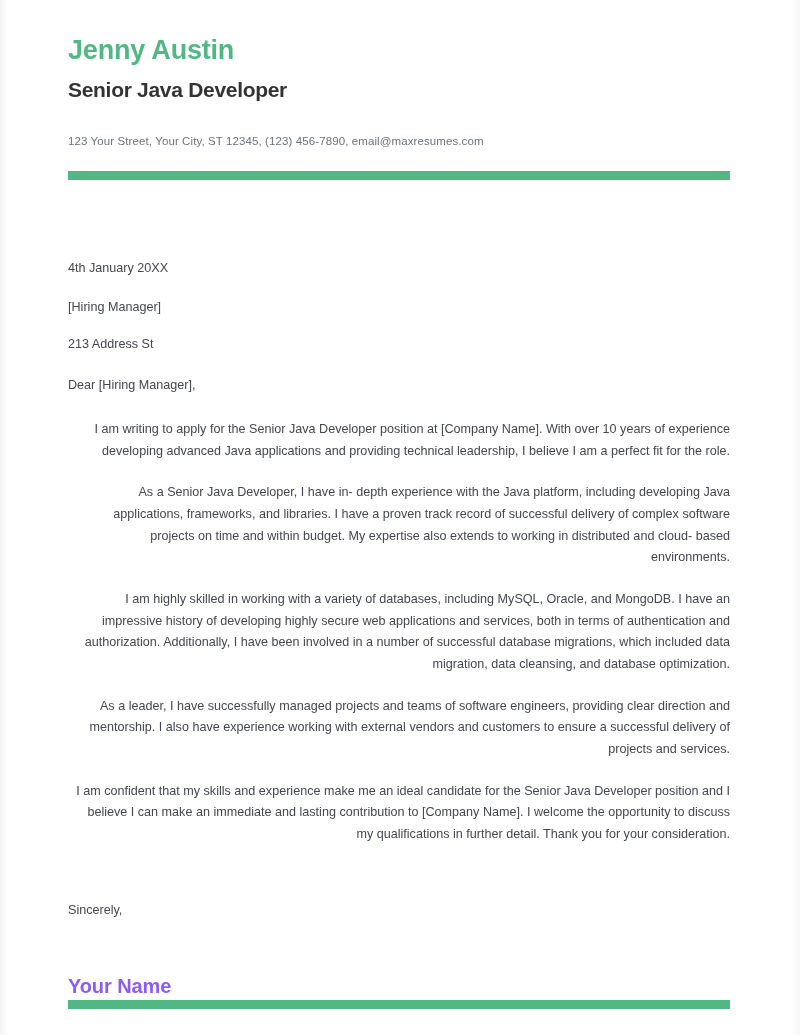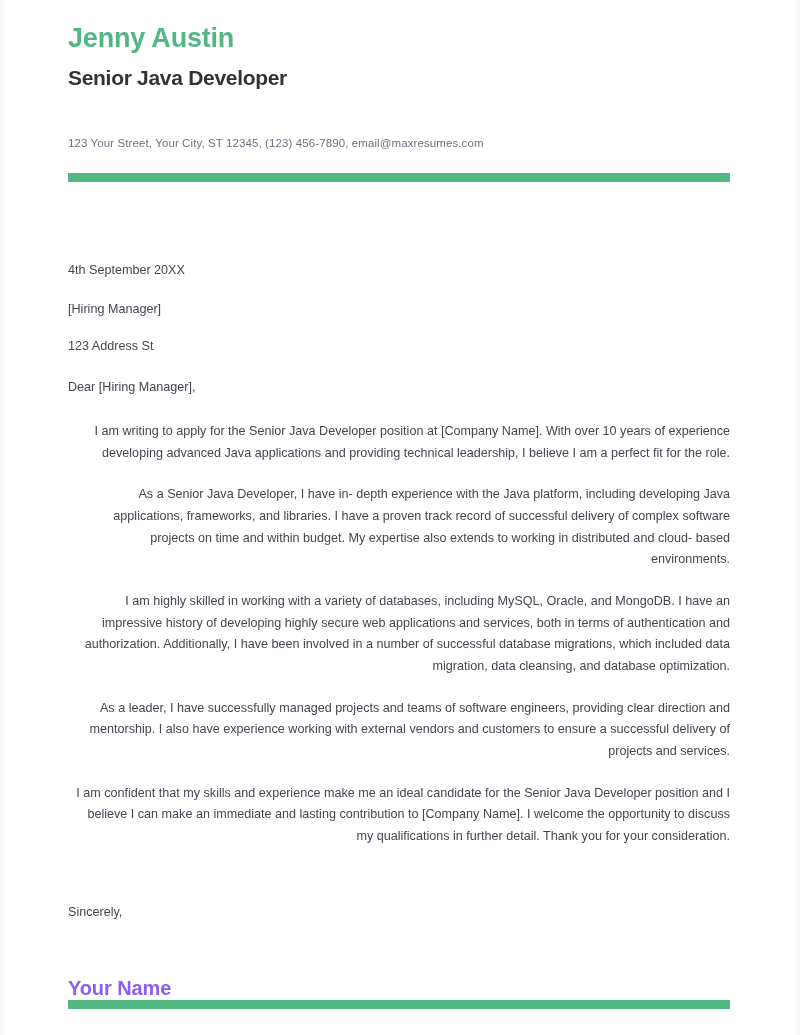--- a/index.html
+++ b/index.html
@@ -35,21 +35,21 @@
     top: 0;
     width: 8px;
     height: 1035px;
     background: linear-gradient(to left, #f5f6f5, #ffffff);
     pointer-events: none;
   }
 
   .content {
     position: absolute;
     left: 68px;
-    top: 0;
+    top: 12px;
     width: 662px;
   }
 
   
   .header {
     padding-top: 22px;
   }
   .candidate-name {
     font-size: 27px;
     font-weight: bold;
@@ -63,21 +63,21 @@
     font-weight: bold;
     color: #333333;
     letter-spacing: -0.3px;
     line-height: 1.2;
     margin: 10px 0 0 0;
   }
   .contact-line {
     font-size: 11.5px;
     color: #6b7280;
     letter-spacing: 0.1px;
-    margin: 45px 0 0 0;
+    margin: 31px 0 0 0;
     line-height: 1.4;
   }
   .rule {
     width: 662px;
     height: 9px;
     background: #52b883;
     margin-top: 22px;
   }
 
   
@@ -136,26 +136,26 @@
 
     <div class="header">
       <div class="candidate-name">Jenny Austin</div>
       <div class="job-title">Senior Java Developer</div>
       <div class="contact-line">123 Your Street, Your City, ST 12345, (123) 456-7890, email@maxresumes.com</div>
       <div class="rule"></div>
     </div>
 
     <div class="letter">
 
-      <div class="date">4th September 20XX</div>
+      <div class="date">4th January 20XX</div>
 
       <div class="recipient-name">[Hiring Manager]</div>
 
       <div class="recipient-address">
-        <div>123 Address St</div>
+        <div>213 Address St</div>
       </div>
 
       <div class="salutation">Dear [Hiring Manager],</div>
 
       <p class="para">I am writing to apply for the Senior Java Developer position at [Company Name]. With over 10 years of experience developing advanced Java applications and providing technical leadership, I believe I am a perfect fit for the role.</p>
       <p class="para">As a Senior Java Developer, I have in- depth experience with the Java platform, including developing Java applications, frameworks, and libraries. I have a proven track record of successful delivery of complex software projects on time and within budget. My expertise also extends to working in distributed and cloud- based environments.</p>
       <p class="para">I am highly skilled in working with a variety of databases, including MySQL, Oracle, and MongoDB. I have an impressive history of developing highly secure web applications and services, both in terms of authentication and authorization. Additionally, I have been involved in a number of successful database migrations, which included data migration, data cleansing, and database optimization.</p>
       <p class="para">As a leader, I have successfully managed projects and teams of software engineers, providing clear direction and mentorship. I also have experience working with external vendors and customers to ensure a successful delivery of projects and services.</p>
       <p class="para">I am confident that my skills and experience make me an ideal candidate for the Senior Java Developer position and I believe I can make an immediate and lasting contribution to [Company Name]. I welcome the opportunity to discuss my qualifications in further detail. Thank you for your consideration.</p>
 

